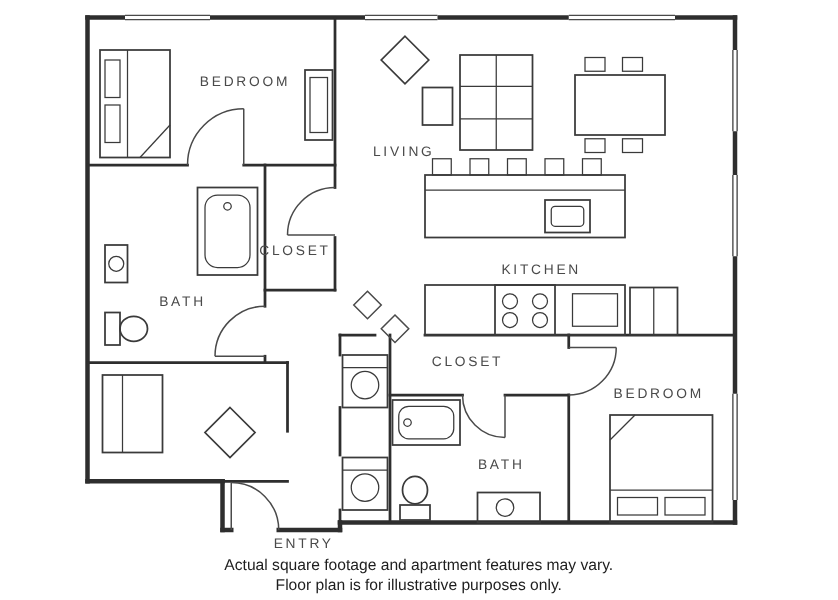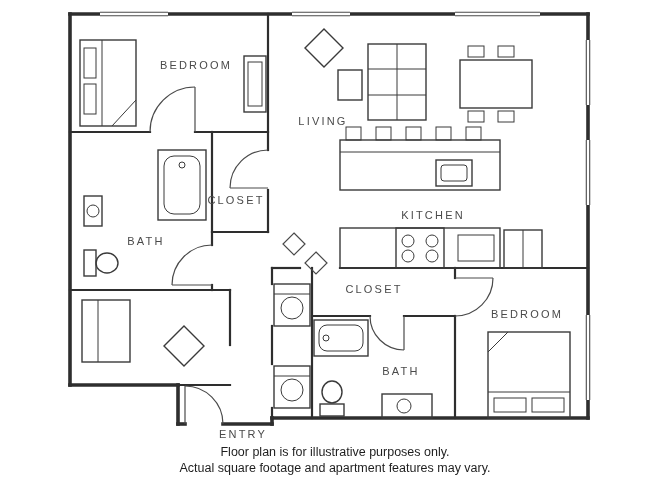--- a/index.html
+++ b/index.html
@@ -255,15 +255,15 @@
     <text class="room-label" x="433" y="219">KITCHEN</text>
     <text class="room-label" x="374" y="293">CLOSET</text>
     <text class="room-label" x="527" y="318">BEDROOM</text>
     <text class="room-label" x="401" y="375">BATH</text>
     <text class="room-label" x="243" y="438">ENTRY</text>
   </g>
 </svg>
 </div>
 
 <div class="footer">
+  <p>Actual square footage and apartment features may vary.</p>
   <p>Floor plan is for illustrative purposes only.</p>
-  <p>Actual square footage and apartment features may vary.</p>
 </div>
 
 </body></html>

